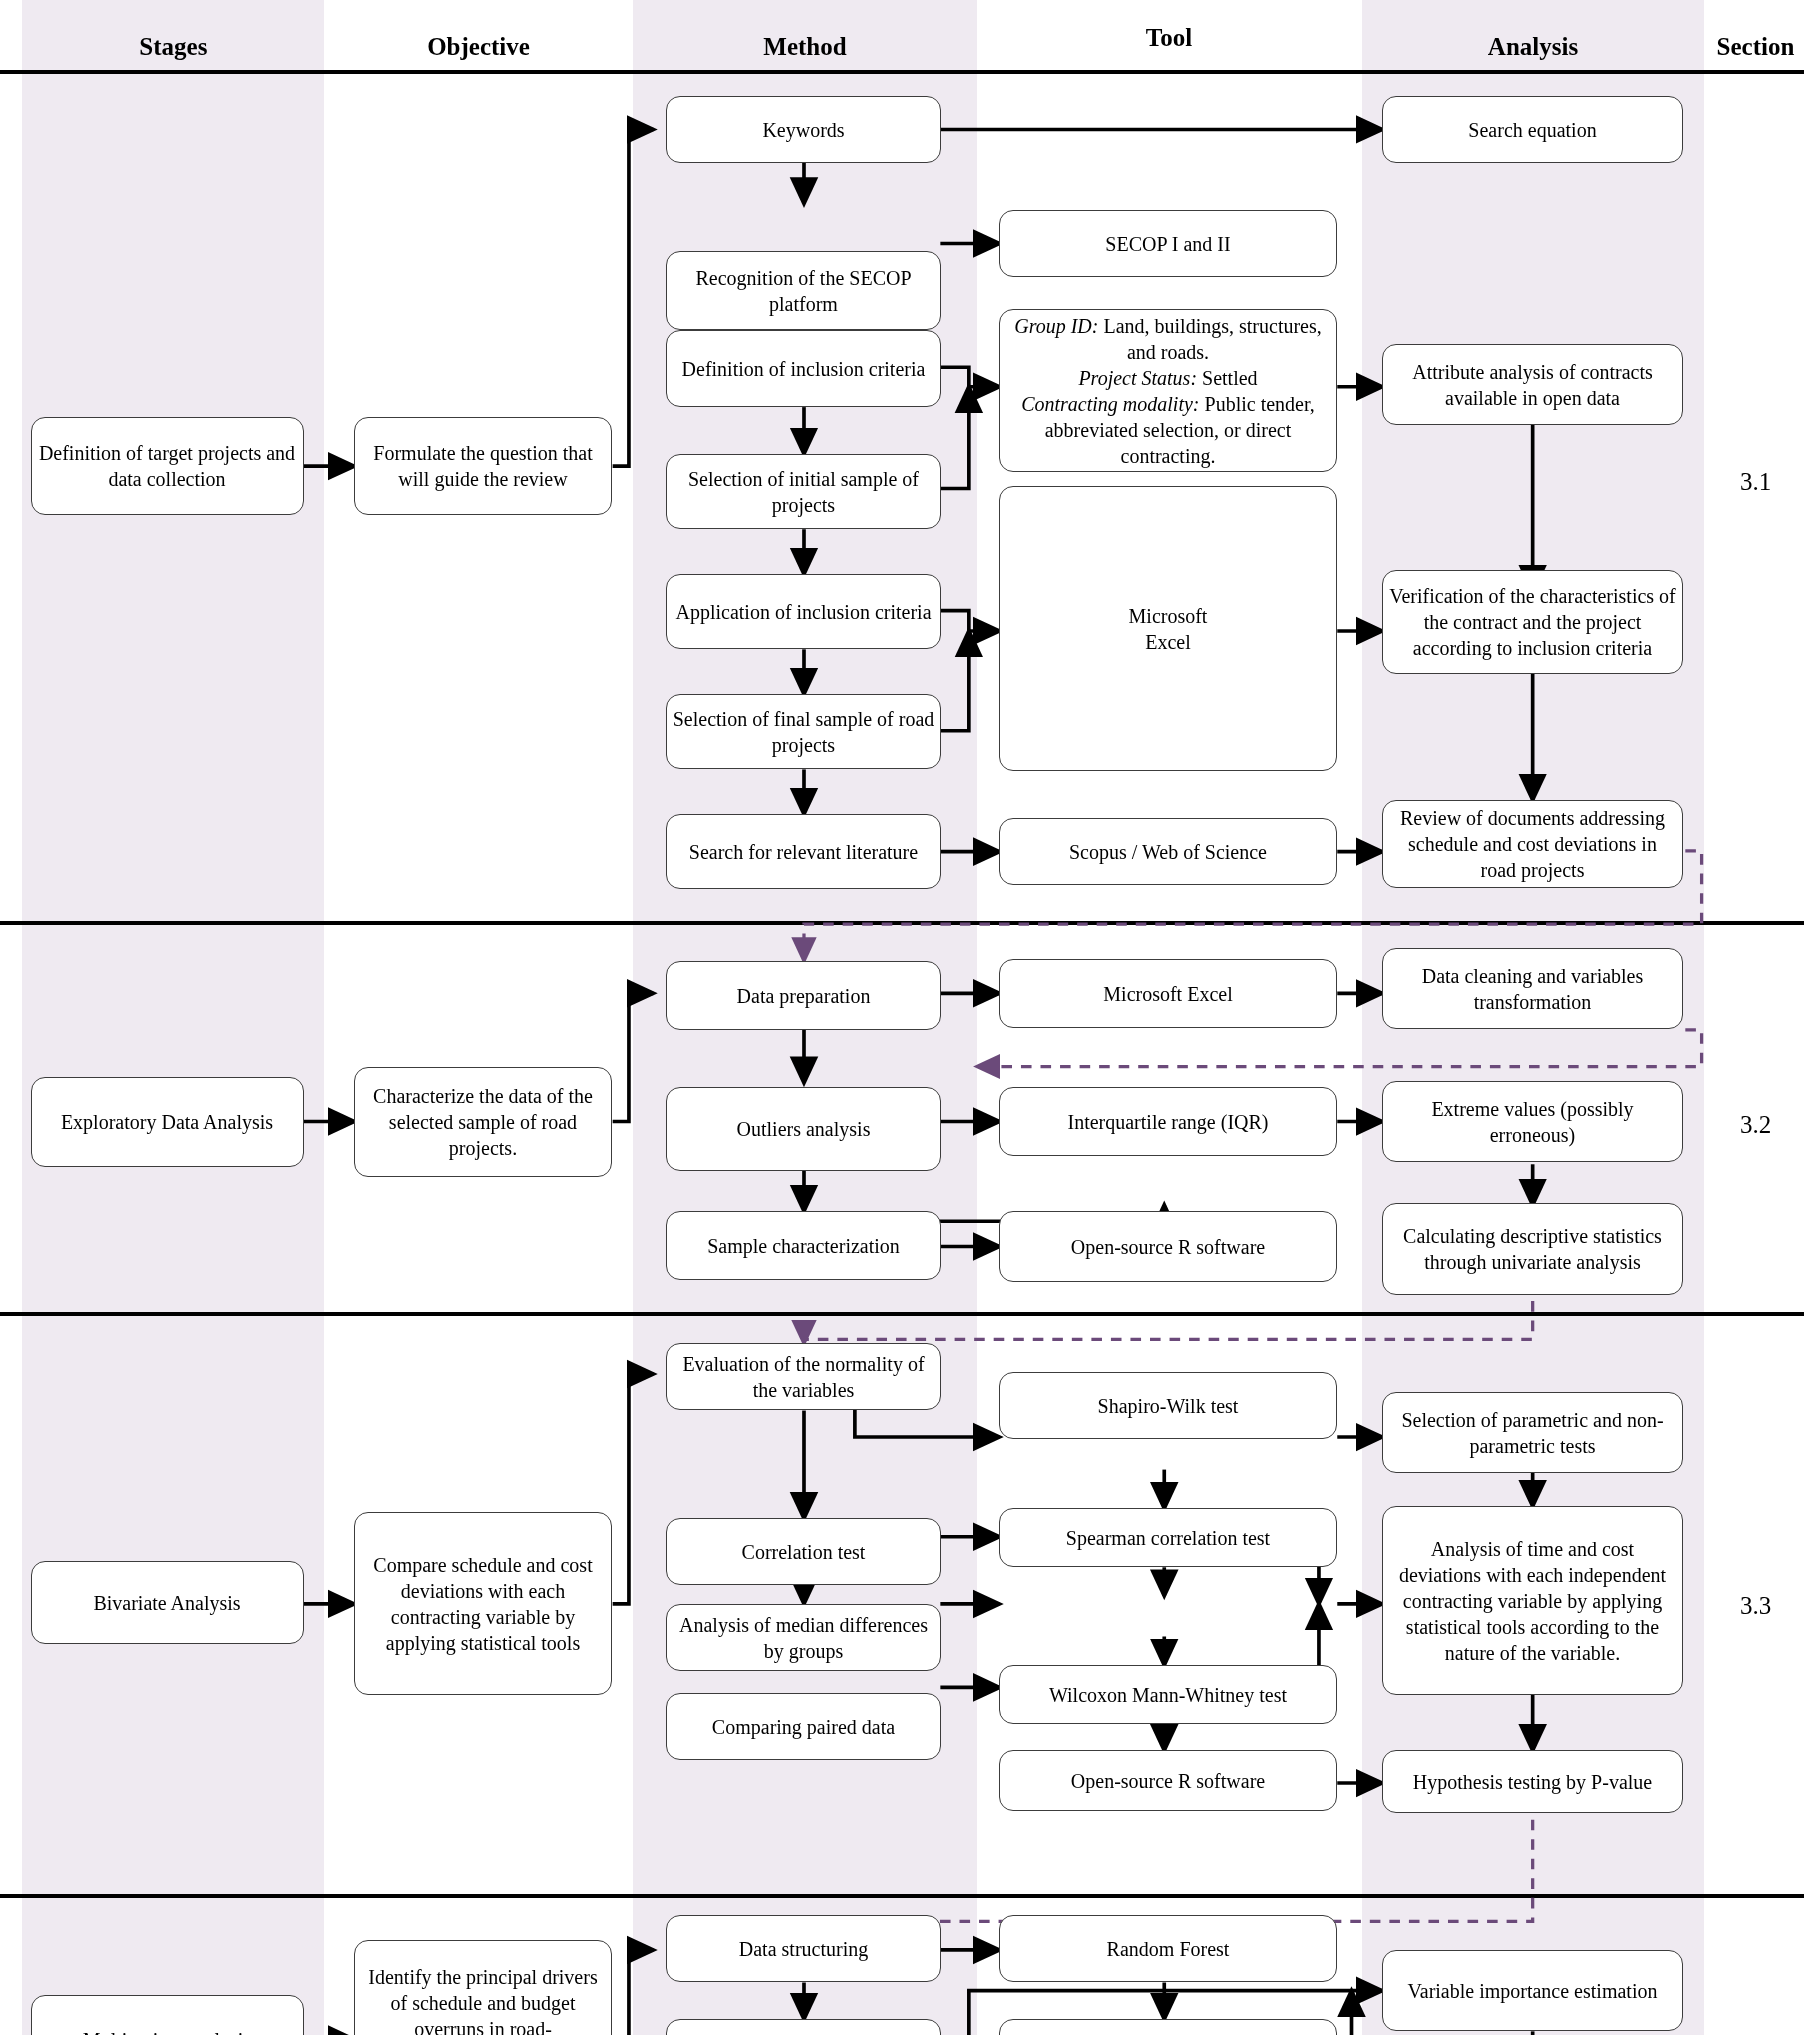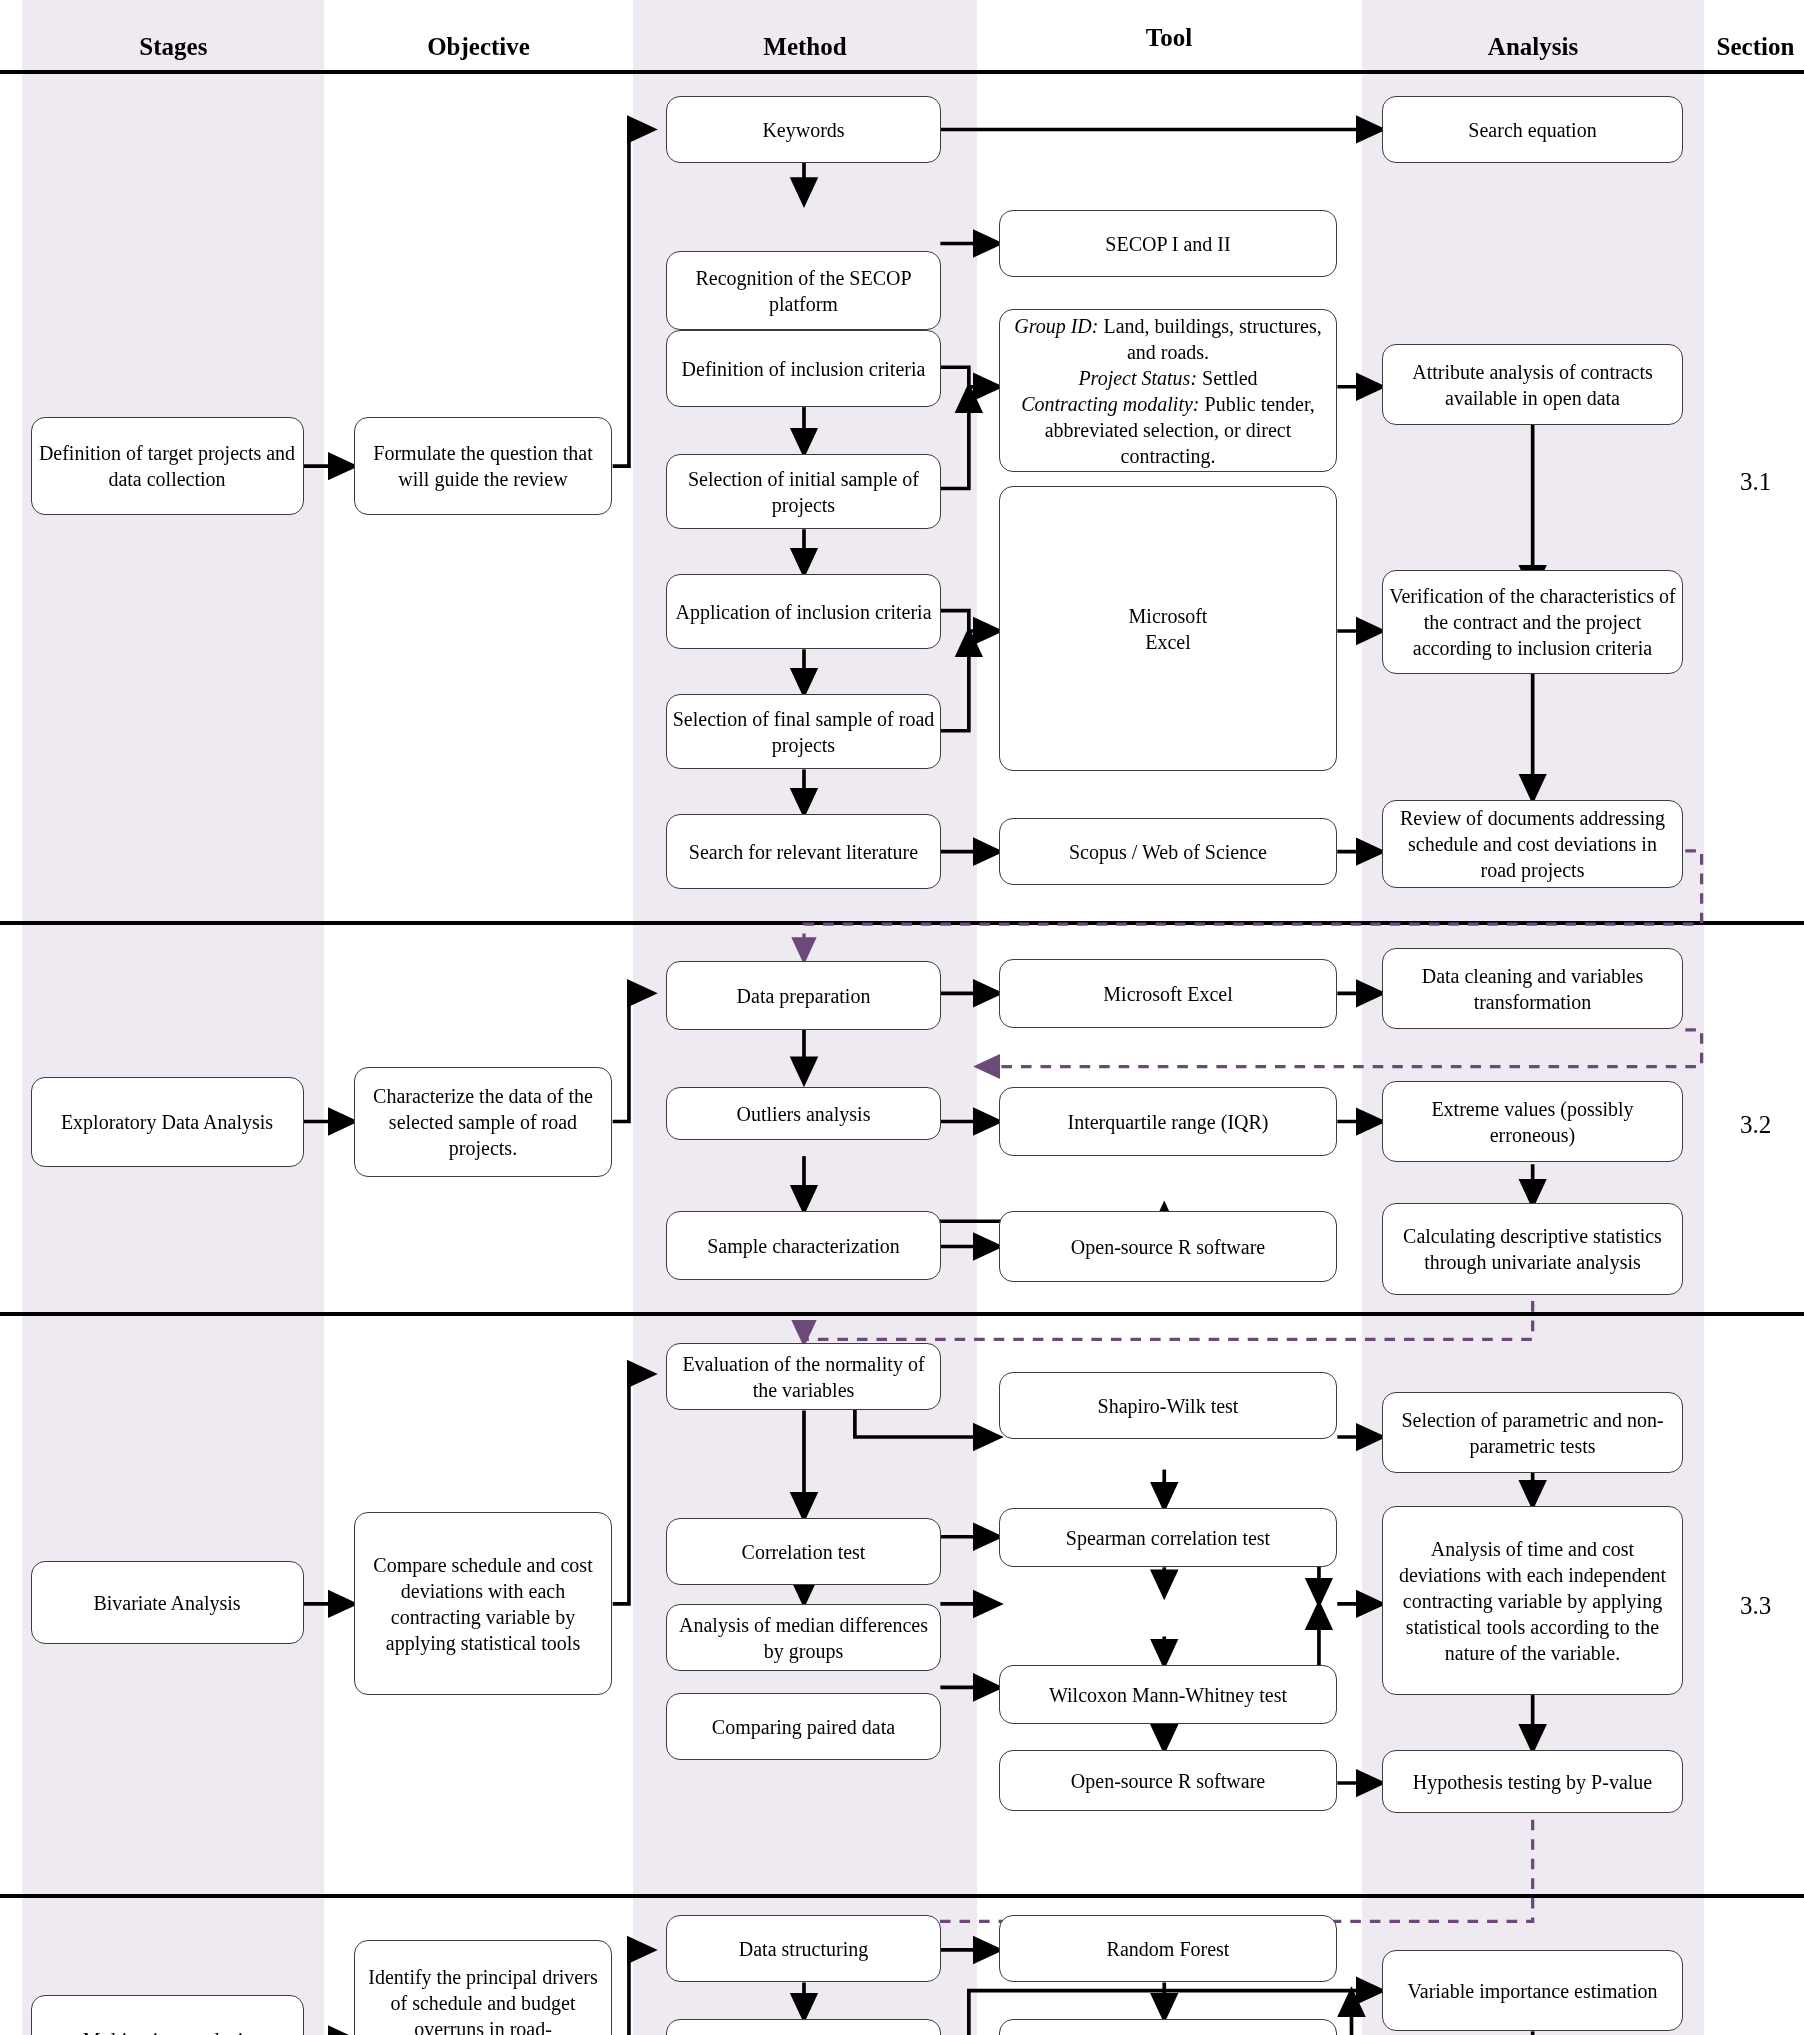--- a/index.html
+++ b/index.html
@@ -169,21 +169,21 @@
 
   <div class="box" style="left:1382px;top:96px; width:301px;height:67px;">Search equation</div>
   <div class="box" style="left:1382px;top:344px; width:301px;height:81px;">Attribute analysis of contracts available in open data</div>
   <div class="box" style="left:1382px;top:570px;width:301px;height:104px;">Verification of the characteristics of the contract and the project according to inclusion criteria</div>
   <div class="box" style="left:1382px;top:800px;width:301px;height:88px;">Review of documents addressing schedule and cost deviations in road projects</div>
 
   <div class="box" style="left:30.5px;  top:1077px;width:273px;height:90px;">Exploratory Data Analysis</div>
   <div class="box" style="left:354px; top:1067px;width:258px;height:110px;">Characterize the data of the selected sample of road projects.</div>
 
   <div class="box" style="left:666px;top:961px;width:275px;height:69px;">Data preparation</div>
-  <div class="box" style="left:666px;top:1087px;width:275px;height:53px;">Outliers analysis</div>
+  <div class="box" style="left:666px;top:1087px;width:275px;height:84px;">Outliers analysis</div>
   <div class="box" style="left:666px;top:1211px;width:275px;height:69px;">Sample characterization</div>
 
   <div class="box" style="left:999px;top:959px;width:338px;height:69px;">Microsoft Excel</div>
   <div class="box" style="left:999px;top:1087px;width:338px;height:69px;">Interquartile range (IQR)</div>
   <div class="box" style="left:999px;top:1211px;width:338px;height:71px;">Open-source R software</div>
 
   <div class="box" style="left:1382px;top:948px;width:301px;height:81px;">Data cleaning and variables transformation</div>
   <div class="box" style="left:1382px;top:1081px;width:301px;height:81px;">Extreme values (possibly erroneous)</div>
   <div class="box" style="left:1382px;top:1203px;width:301px;height:92px;">Calculating descriptive statistics through univariate analysis</div>
 

